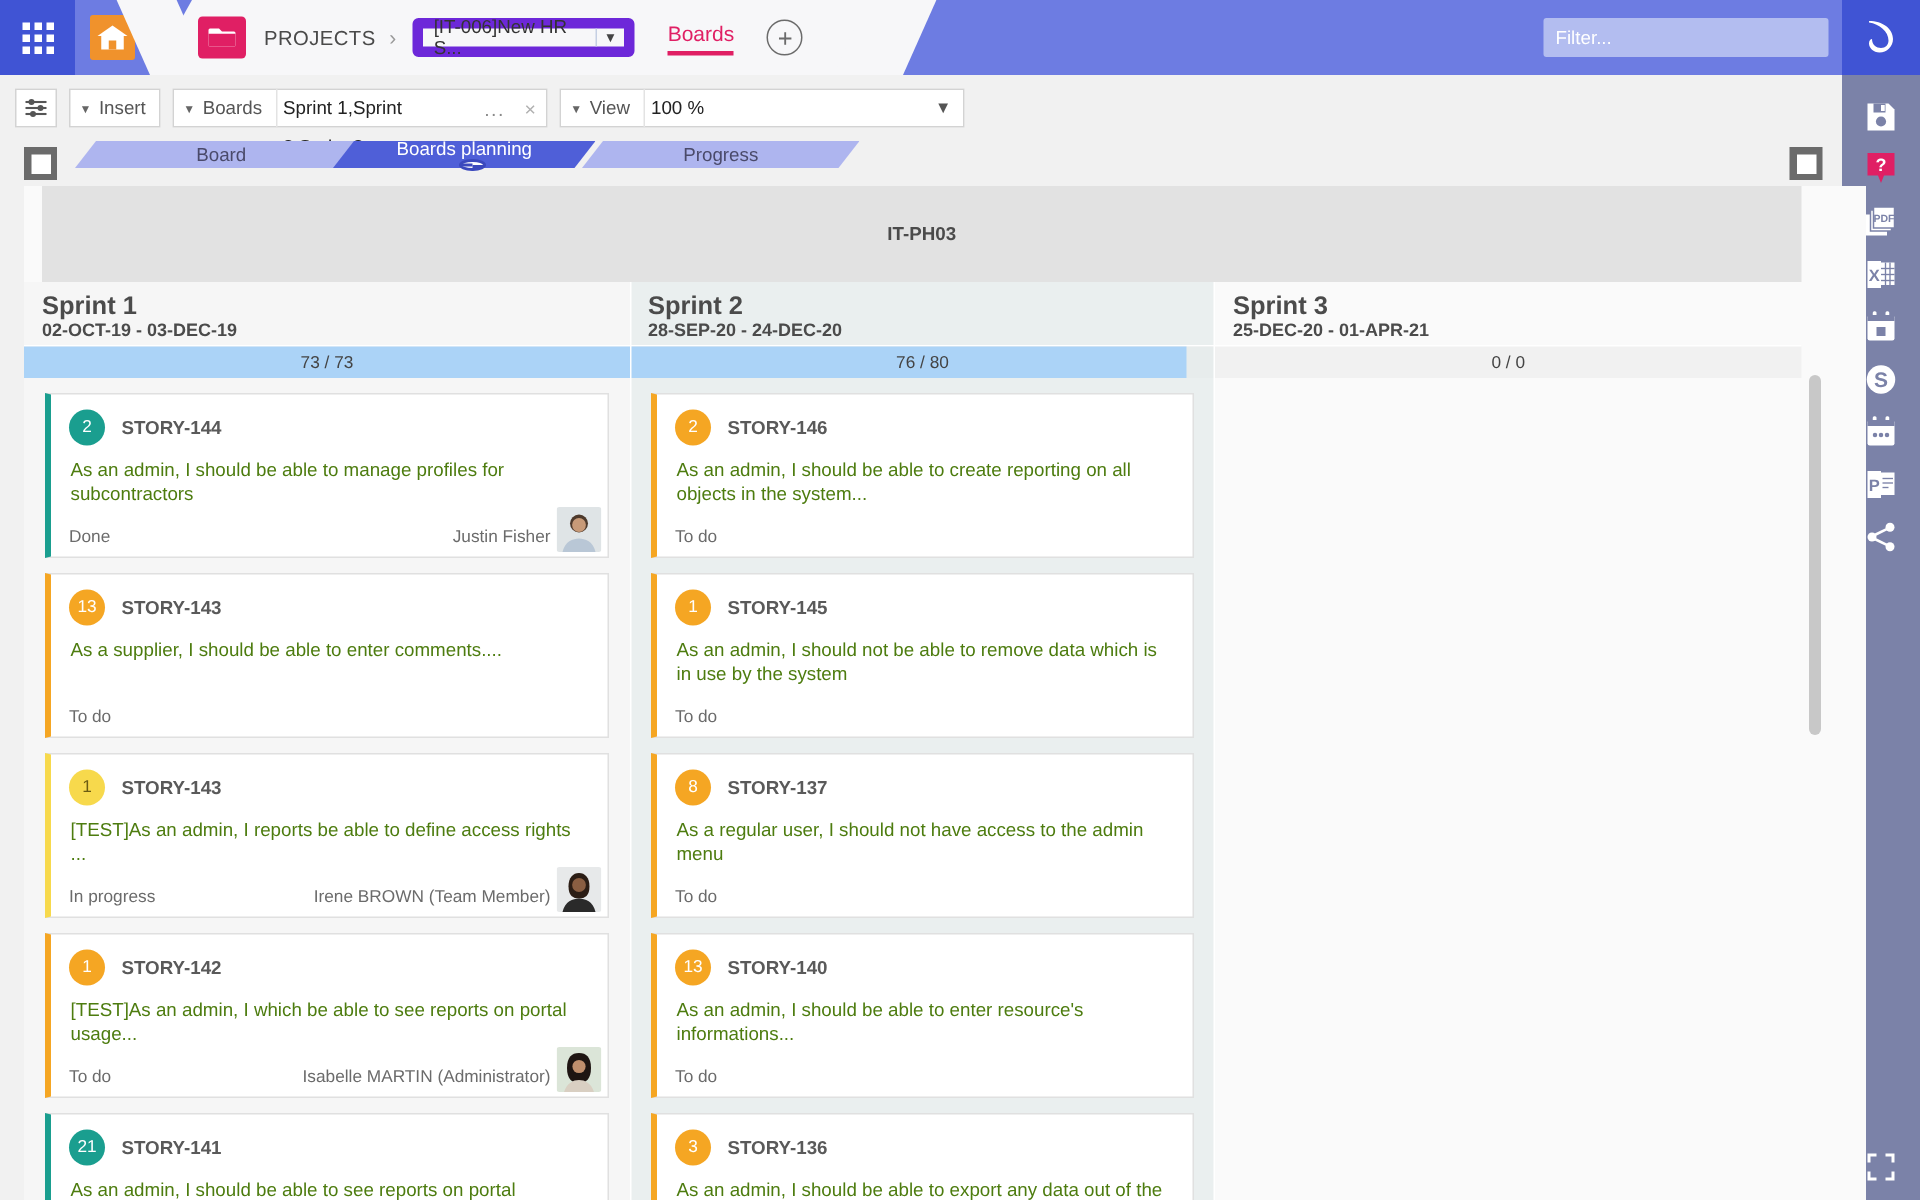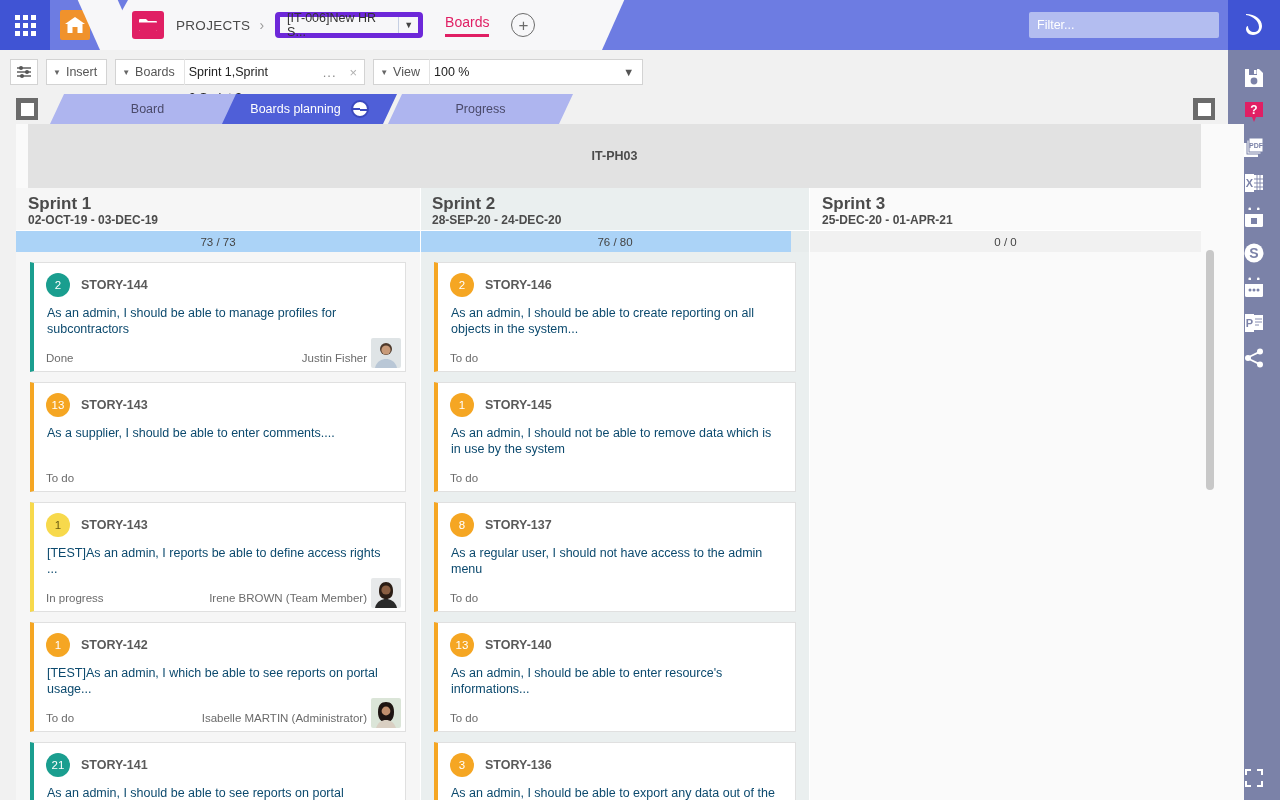--- a/index.html
+++ b/index.html
@@ -65,21 +65,21 @@
     width: 32px; height: 28px; background: #e01f64; border-radius: 3px;
     display: flex; align-items: center; justify-content: center;
     flex: 0 0 32px; margin-right: 12px;
   }
   .crumb {
     font-size: 13.5px; color: #4a4a4a; letter-spacing: .3px; white-space: nowrap;
   }
   .crumb-sep { font-size: 14px; color: #9a9a9a; margin: 0 9px; }
   .proj-select {
     display: flex; align-items: center; justify-content: space-between;
-    border: 5px solid #6d28d9; border-radius: 4px;
+    border: 7px solid #6d28d9; border-radius: 4px;
     height: 26px; width: 148px; padding: 0 0 0 7px;
     background: #f7f7f9; font-size: 12.5px; color: #333;
     margin-left: 2px; cursor: pointer;
   }
   .proj-select .caret-box {
     border-left: 1px solid #c5cfe3; width: 20px; height: 100%;
     display: flex; align-items: center; justify-content: center;
     font-size: 9px; color: #444;
   }
   .boards-tab {
@@ -156,21 +156,21 @@
     position: absolute; top: 94px; left: 0; width: 1228px; height: 30px;
     background: #f1f1f1;
   }
   .sqframe {
     position: absolute; top: 4px; width: 22px; height: 22px;
     background: #6b6b6b; display: flex; align-items: center; justify-content: center;
     cursor: pointer;
   }
   .sqframe i { width: 13px; height: 13px; background: #fff; display: block; }
   .vt {
-    position: absolute; top: 0; height: 30px;
+    position: absolute; top: 0; height: 18px;
     display: flex; align-items: center; justify-content: center;
     font-size: 12.5px; cursor: pointer;
   }
   .vt .slab {
     position: absolute; inset: 0;
     background: #aeb5ef;
     clip-path: polygon(14px 0, 100% 0, calc(100% - 14px) 100%, 0 100%);
   }
   .vt.active .slab { background: #4f5fd8; }
   .vt .lbl { position: relative; color: #4a4a6a; z-index: 2; }
@@ -225,21 +225,21 @@
   .card .row1 { display: flex; align-items: center; }
   .badge {
     width: 24px; height: 24px; border-radius: 50%; color: #fff;
     font-size: 11.5px; display: flex; align-items: center; justify-content: center;
     flex: 0 0 24px;
   }
   .card .code {
     margin-left: 11px; font-size: 12.5px; font-weight: bold; color: #5a5a5a;
   }
   .card .desc {
-    margin-top: 8px; font-size: 12.5px; color: #0c4a6e; line-height: 16px;
+    margin-top: 8px; font-size: 12.5px; color: #4d7c0f; line-height: 16px;
     padding-left: 1px; padding-right: 2px;
   }
   .card .foot {
     position: absolute; left: 12px; right: 12px; bottom: 7px;
     display: flex; align-items: center; justify-content: space-between;
   }
   .card .status { font-size: 11.5px; color: #6b6b6b; }
   .card .assignee { font-size: 11.5px; color: #6b6b6b; }
   .avatar {
     width: 30px; height: 30px; margin-left: 6px; flex: 0 0 30px;
@@ -469,21 +469,21 @@
   <div class="viewtabs">
     <div class="sqframe" style="left:16px;">
         <i></i>
       </div>
 
     <div class="vt" style="left:50px; width:195px;">
       <span class="slab"></span>
       <span class="lbl">Board</span>
     </div>
 
-    <div class="vt active" style="left:222px; width:175px;">
+    <div class="vt active" style="left:222px; width:175px;flex-direction:column;">
       <span class="slab"></span>
       <span class="lbl">Boards planning</span>
       <span class="eqbadge">
           <i></i>
           <i></i>
         </span>
     </div>
 
     <div class="vt" style="left:388px; width:185px;">
       <span class="slab"></span>

